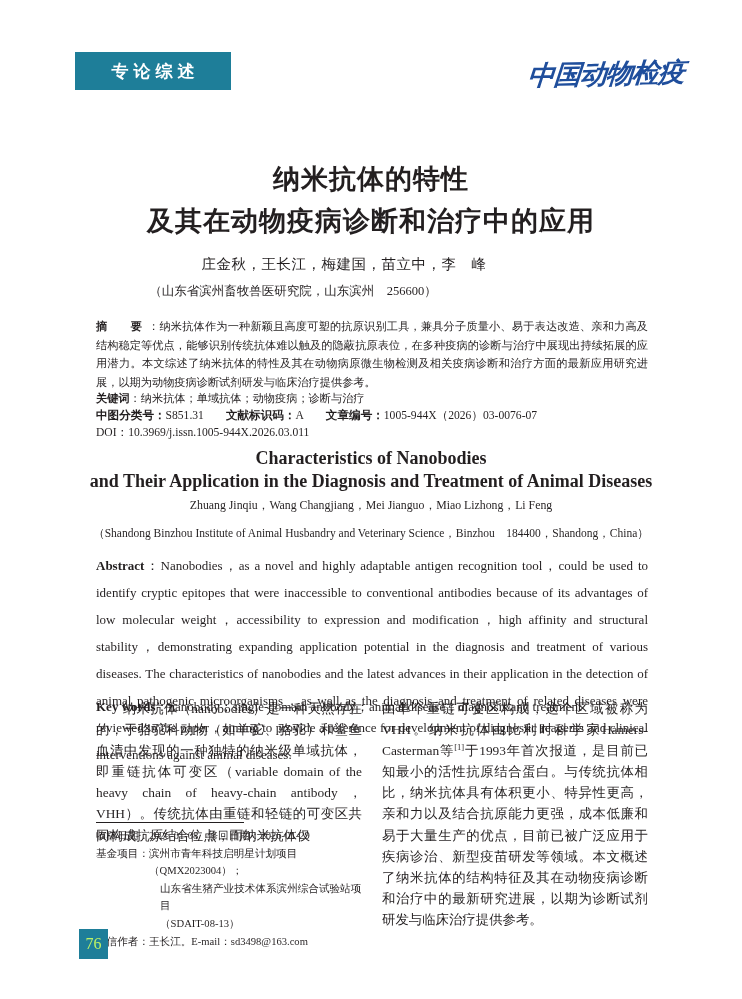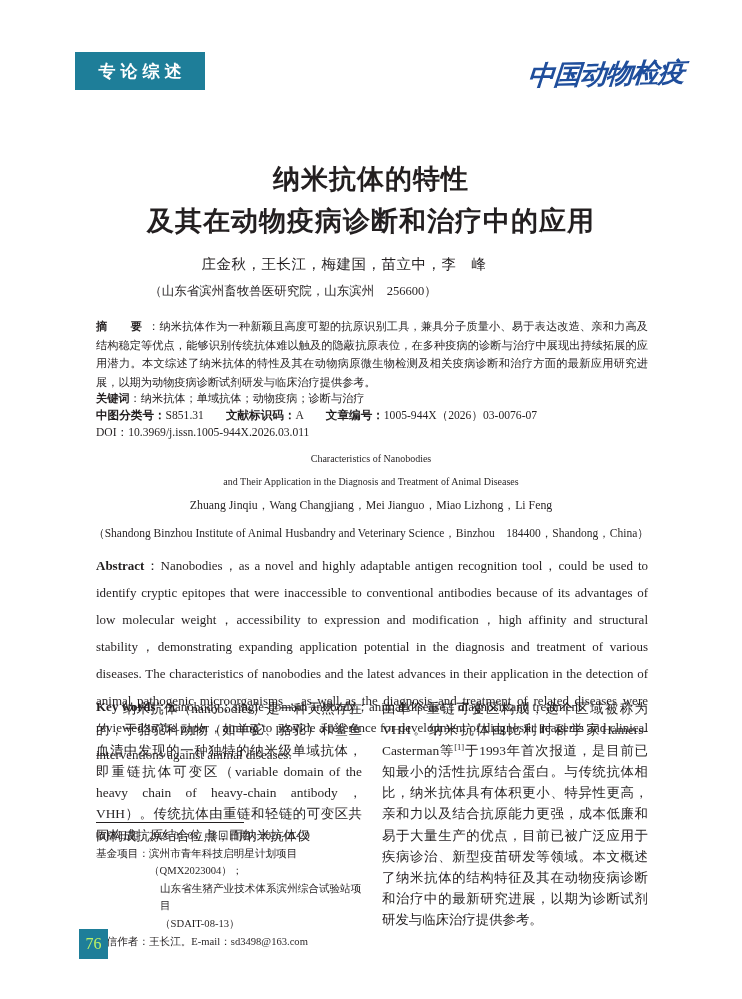--- a/index.html
+++ b/index.html
@@ -28,21 +28,21 @@
     position: absolute;
     left: 0;
     top: 52px;
     width: 742px;
     height: 56px;
   }
   .section-badge {
     position: absolute;
     left: 75px;
     top: 0px;
-    width: 130px;
+    width: 156px;
     height: 38px;
     background: #1e7e99;
     color: #ffffff;
     font-family: "Liberation Sans", "DejaVu Sans", sans-serif;
     font-weight: bold;
     font-size: 17px;
     letter-spacing: 5px;
     text-indent: 5px;
     display: flex;
     align-items: center;
@@ -138,22 +138,22 @@
   .meta-line .lbl { font-weight: bold; }
   .meta-gap { display: inline-block; width: 22px; }
 
   
   .en-title {
     position: absolute;
     left: 71px;
     top: 447px;
     width: 600px;
     text-align: center;
-    font-weight: normal;
-    font-size: 10px;
+    font-weight: bold;
+    font-size: 18px;
     line-height: 23px;
   }
   .en-title .line { display: block; }
   .en-authors {
     position: absolute;
     left: 0;
     top: 498px;
     width: 742px;
     text-align: center;
     font-size: 11.8px;

